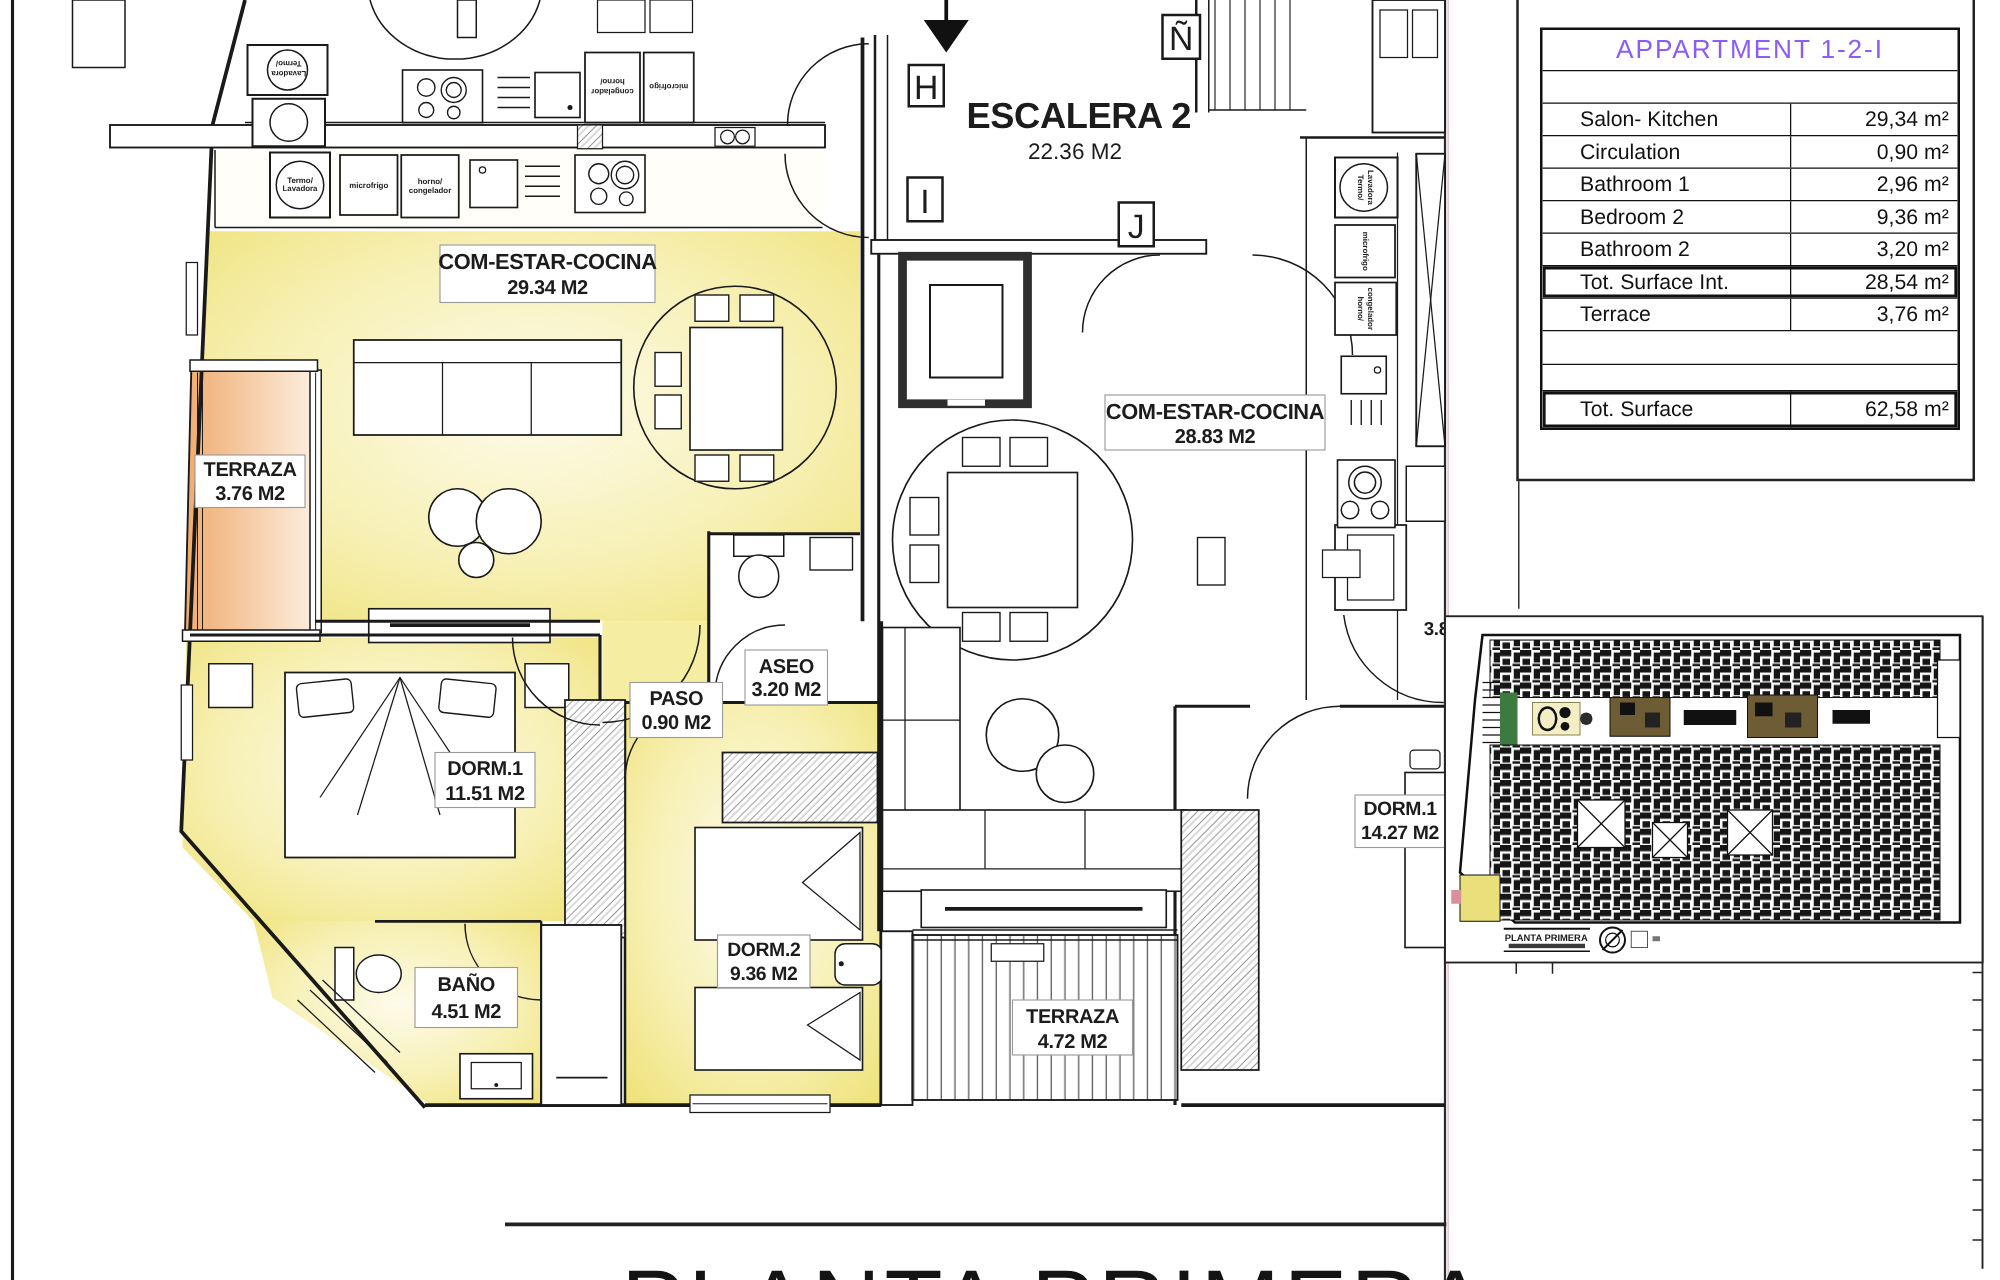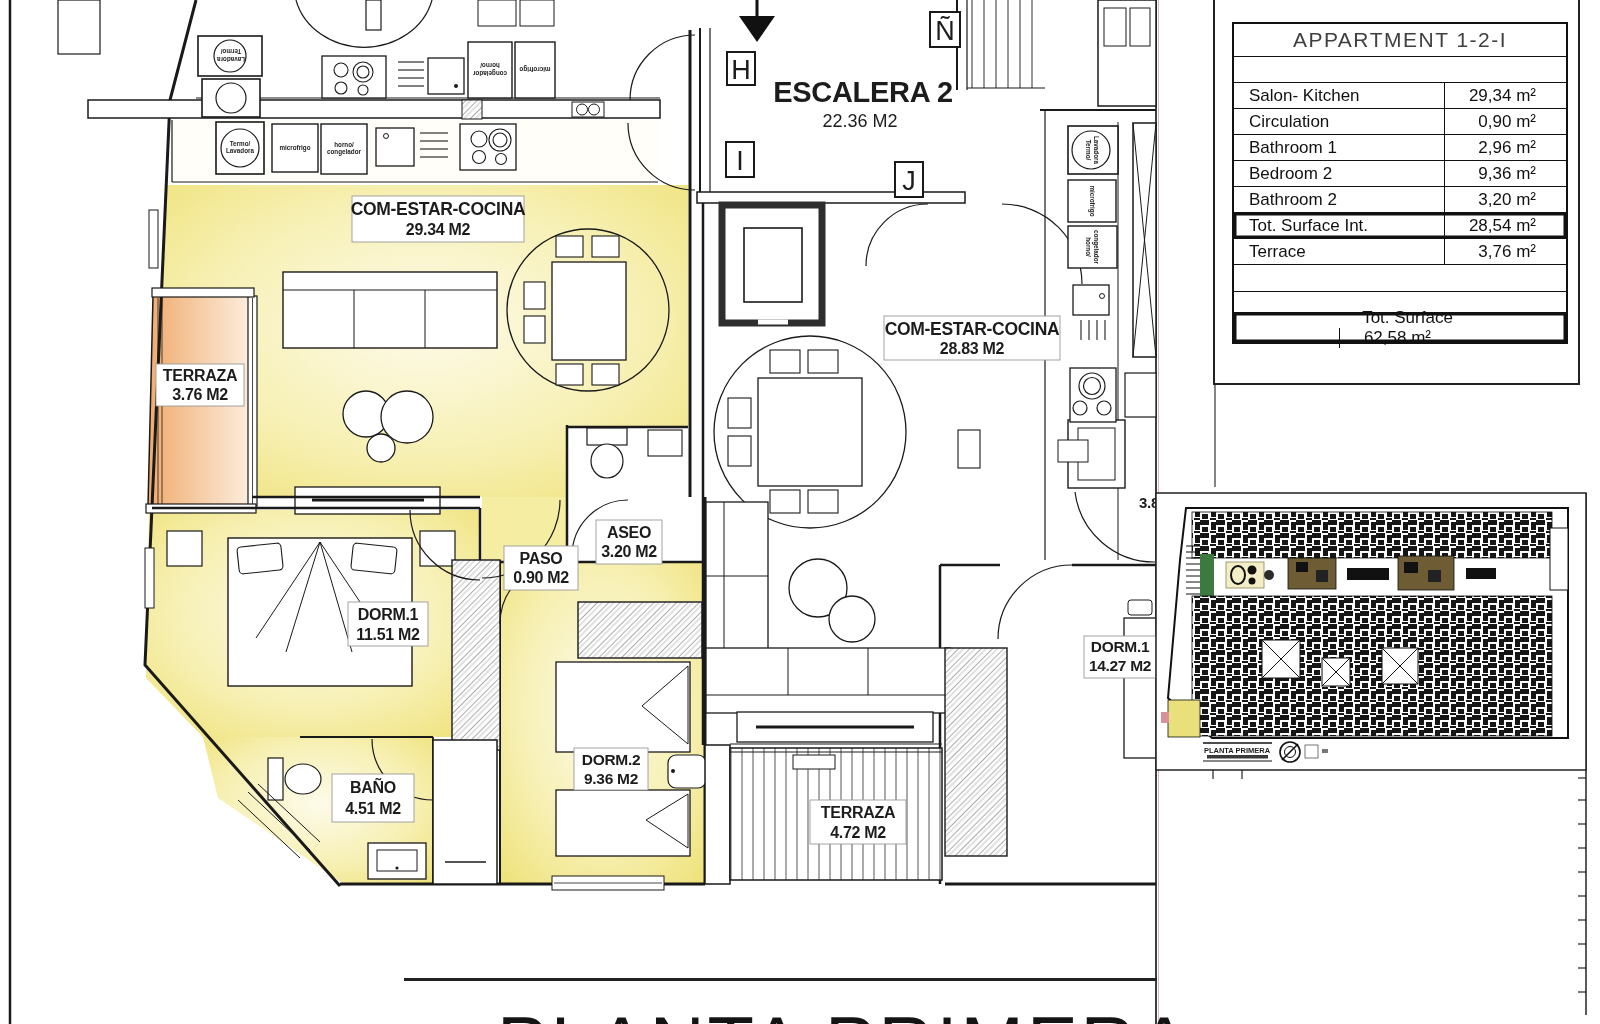--- a/index.html
+++ b/index.html
@@ -8,32 +8,32 @@
   svg{position:absolute;left:0;top:0;}
   svg text{font-family:"Liberation Sans",sans-serif;fill:#1c1c1c;}
   .rlabel{font-weight:700;letter-spacing:-0.3px;}
   .tiny{font-size:6.3px;font-weight:700;fill:#222;}
   
   .panel-outer{position:absolute;left:1213px;top:-6px;width:367px;height:391px;
                border:2px solid #222;box-sizing:border-box;background:#fff;}
   .atable{position:absolute;left:1232px;top:22px;width:336px;border:2px solid #111;
           box-sizing:border-box;background:#fff;}
   .atable .hdr{height:32px;line-height:32px;text-align:center;font-size:21px;
-               letter-spacing:1.5px;border-bottom:1.5px solid #111;color:#404040;}
+               letter-spacing:1.5px;border-bottom:1.5px solid #111;color:#8b5cf6;}
   .atable .blank1{height:25px;border-bottom:1.5px solid #111;}
   .atable .blank2{height:26px;border-bottom:1.5px solid #111;}
   .atable .blank3{height:20px;border-bottom:1.5px solid #111;}
   .row{display:flex;height:26px;border-bottom:1.5px solid #111;font-size:17px;
        align-items:center;box-sizing:border-box;}
-  .row .lbl{flex:1;padding-left:15px;white-space:nowrap;}
-  .row .val{width:122px;border-left:1.5px solid #111;text-align:right;
-            padding-right:30px;box-sizing:border-box;height:100%;display:flex;
+  .row .lbl{flex:1;padding-left:30px;white-space:nowrap;}
+  .row .val{width:134px;border-left:1.5px solid #111;text-align:right;
+            padding-right:7px;box-sizing:border-box;height:100%;display:flex;
             align-items:center;justify-content:flex-end;}
   .row.emph{box-shadow:inset 0 0 0 2.5px #111;justify-content:center;}
-  .row:last-child{border-bottom:none;height:29px;flex-direction:column;}
+  .row:last-child{border-bottom:none;height:29px;}
   
   .title-rule{position:absolute;left:404px;top:978px;width:753px;height:2.5px;background:#222;}
   .main-title{position:absolute;left:497px;top:1000px;font-size:76px;font-weight:400;
               letter-spacing:3px;color:#141414;white-space:nowrap;}
 </style>
 </head>
 <body>
 
 <div class="page">
 

